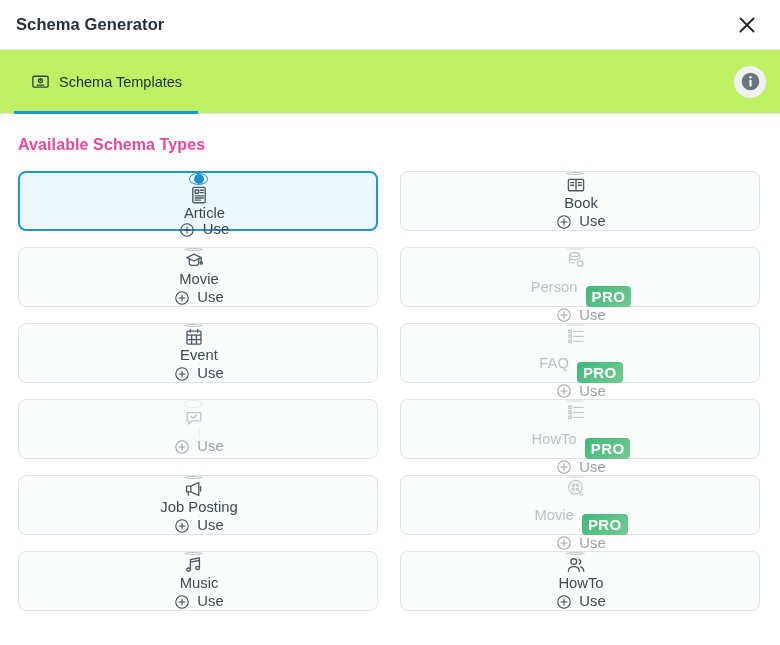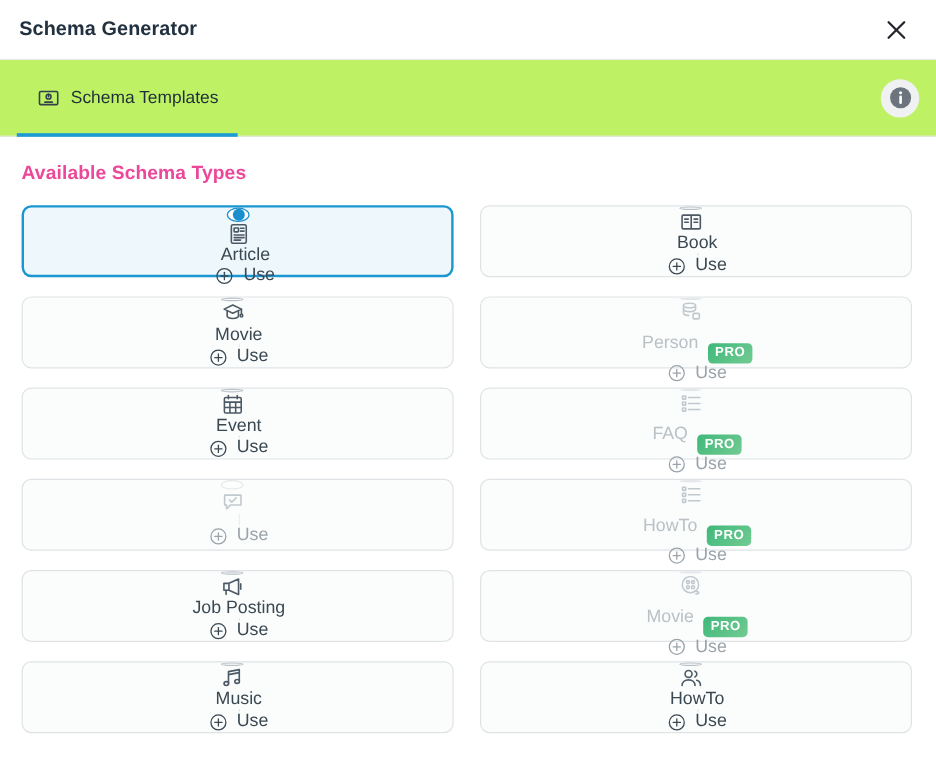--- a/index.html
+++ b/index.html
@@ -214,21 +214,21 @@
   .card-label {
     font-size: 14.8px;
     color: #3a4852;
     white-space: nowrap;
   }
 
   .card.disabled .card-label { color: #b9c0c6; }
 
   .pro-badge {
     margin-left: 8px;
-    font-size: 11px;
+    font-size: 15px;
     font-weight: bold;
     color: #ffffff;
     background: linear-gradient(135deg, #3fb87a 0%, #72cb92 100%);
     border-radius: 4px;
     padding: 3px 6px 2.5px 6px;
     letter-spacing: 0.4px;
     line-height: 1;
     display: inline-block;
     vertical-align: middle;
     margin-top: 16px;

